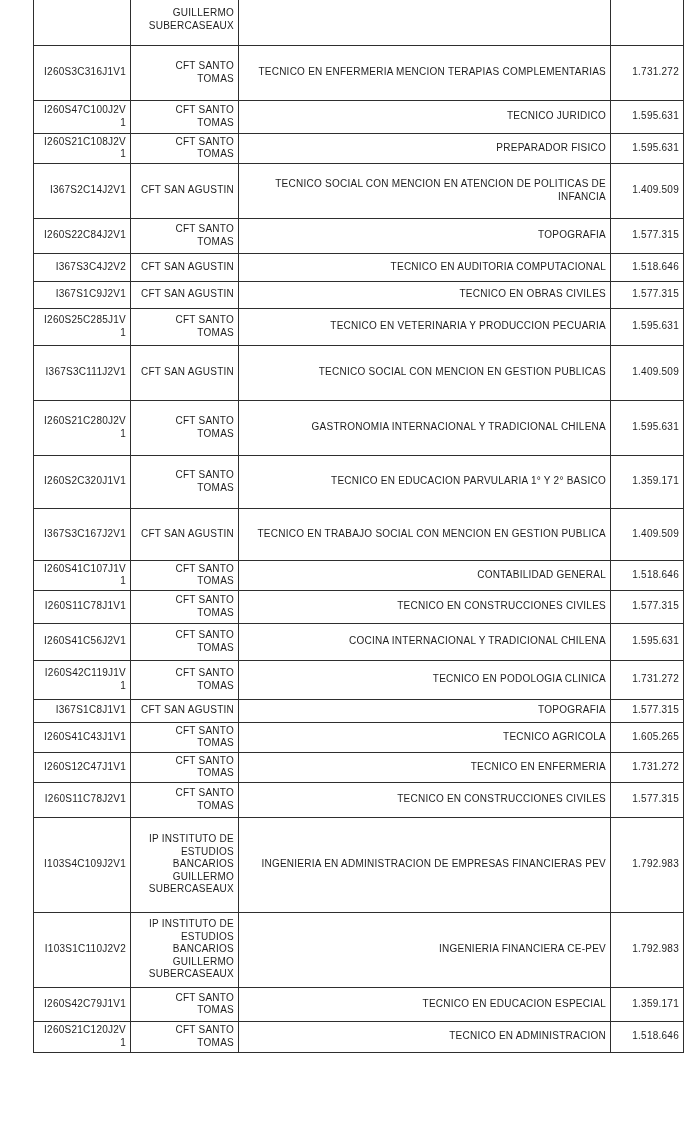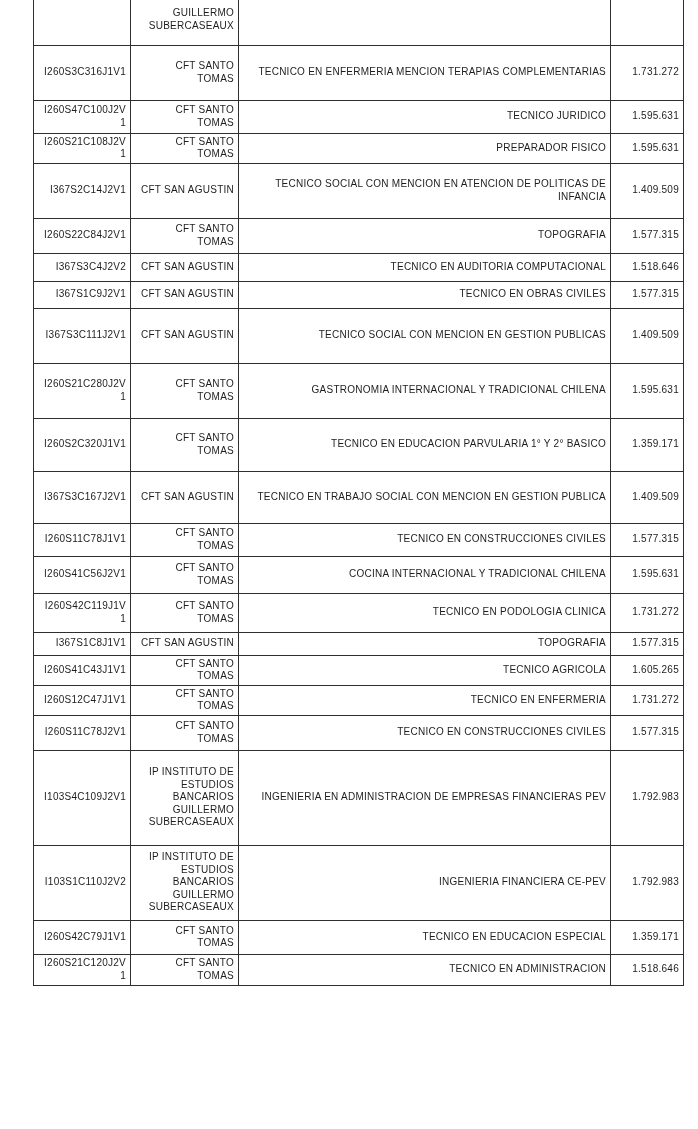--- a/index.html
+++ b/index.html
@@ -101,20 +101,27 @@
         <td class="inst">CFT SAN AGUSTIN</td>
         <td class="prog">TECNICO EN AUDITORIA COMPUTACIONAL</td>
         <td class="price">1.518.646</td>
       </tr>
       <tr style="height:27px">
         <td class="code">I367S1C9J2V1</td>
         <td class="inst">CFT SAN AGUSTIN</td>
         <td class="prog">TECNICO EN OBRAS CIVILES</td>
         <td class="price">1.577.315</td>
       </tr>
+      <tr style="height:37px">
+        <td class="code">I260S25C285J1V1</td>
+        <td class="inst">CFT SANTO
+TOMAS</td>
+        <td class="prog">TECNICO EN VETERINARIA Y PRODUCCION PECUARIA</td>
+        <td class="price">1.595.631</td>
+      </tr>
       <tr style="height:55px">
         <td class="code">I367S3C111J2V1</td>
         <td class="inst">CFT SAN AGUSTIN</td>
         <td class="prog">TECNICO SOCIAL CON MENCION EN GESTION PUBLICAS</td>
         <td class="price">1.409.509</td>
       </tr>
       <tr style="height:55px">
         <td class="code">I260S21C280J2V1</td>
         <td class="inst">CFT SANTO
 TOMAS</td>
@@ -126,20 +133,27 @@
         <td class="inst">CFT SANTO
 TOMAS</td>
         <td class="prog">TECNICO EN EDUCACION PARVULARIA 1° Y 2° BASICO</td>
         <td class="price">1.359.171</td>
       </tr>
       <tr style="height:52px">
         <td class="code">I367S3C167J2V1</td>
         <td class="inst">CFT SAN AGUSTIN</td>
         <td class="prog">TECNICO EN TRABAJO SOCIAL CON MENCION EN GESTION PUBLICA</td>
         <td class="price">1.409.509</td>
+      </tr>
+      <tr style="height:30px">
+        <td class="code">I260S41C107J1V1</td>
+        <td class="inst">CFT SANTO
+TOMAS</td>
+        <td class="prog">CONTABILIDAD GENERAL</td>
+        <td class="price">1.518.646</td>
       </tr>
       <tr style="height:33px">
         <td class="code">I260S11C78J1V1</td>
         <td class="inst">CFT SANTO
 TOMAS</td>
         <td class="prog">TECNICO EN CONSTRUCCIONES CIVILES</td>
         <td class="price">1.577.315</td>
       </tr>
       <tr style="height:37px">
         <td class="code">I260S41C56J2V1</td>

